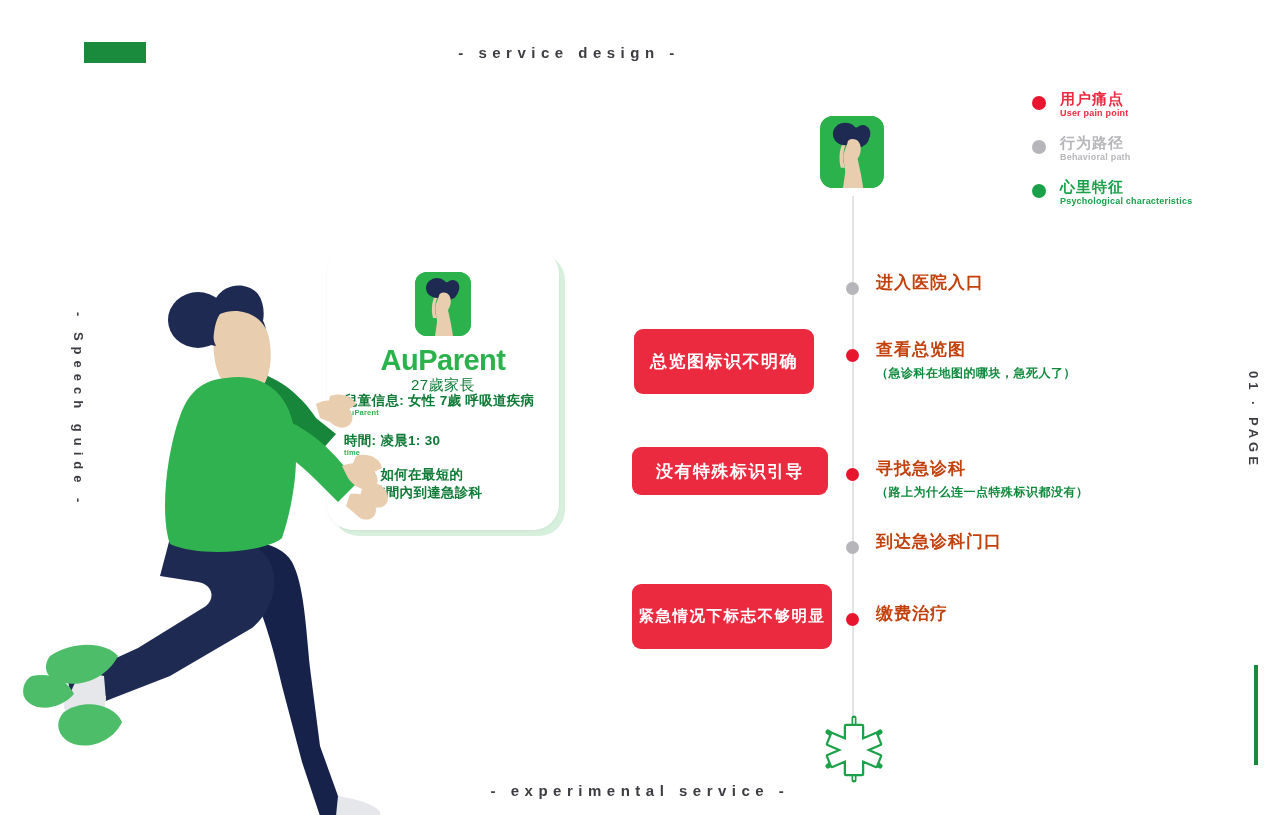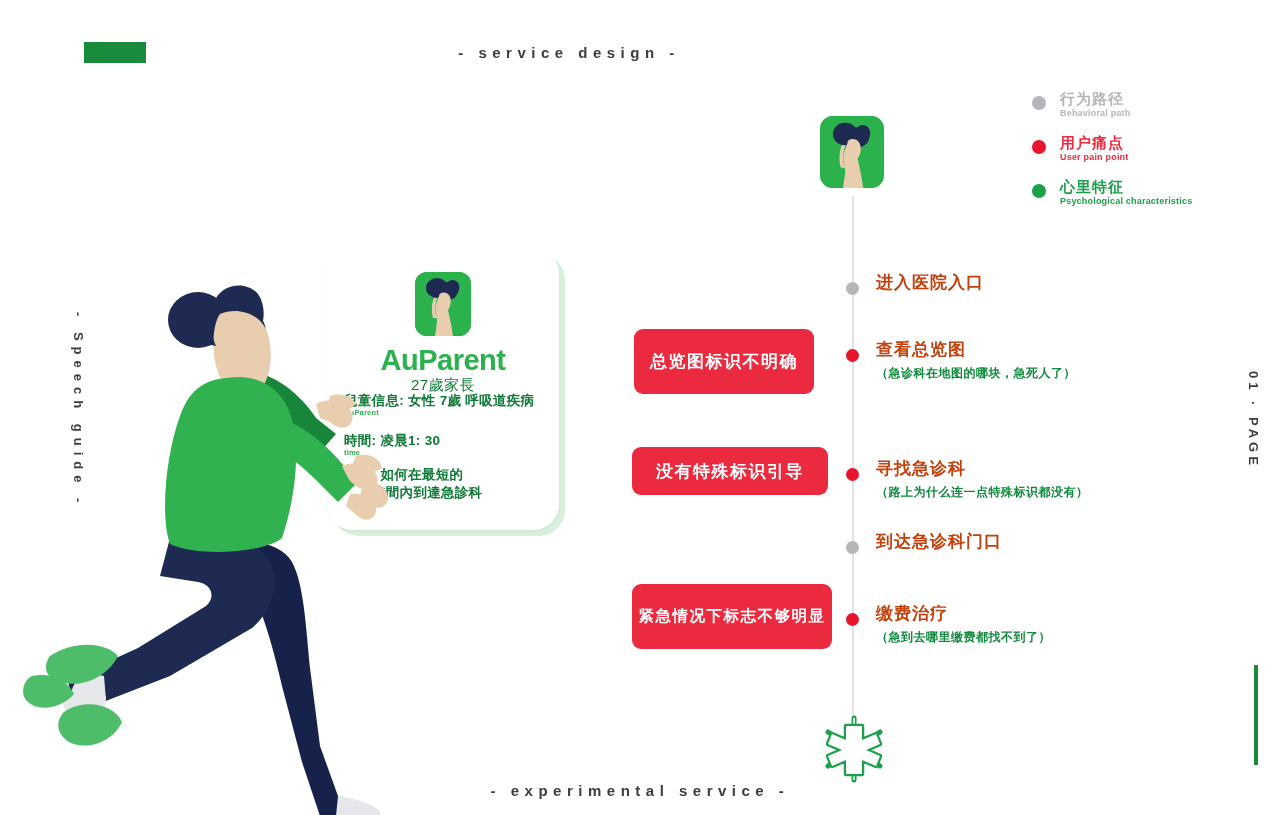--- a/index.html
+++ b/index.html
@@ -164,31 +164,31 @@
   </div>
 
   <div class="side-right">
     <span>01 · PAGE</span>
   </div>
 
   <div class="green-bar-right"></div>
 
   <div class="legend">
     <div class="legend-row">
+      <div class="legend-dot" style="background:#e8152e"></div>
+      <div class="legend-text">
+        <div class="legend-cn" style="color:#ec2a3f">用户痛点</div>
+        <div class="legend-en" style="color:#ec2a3f">User pain point</div>
+      </div>
+    </div>
+    <div class="legend-row">
       <div class="legend-dot" style="background:#b6b6ba"></div>
       <div class="legend-text">
         <div class="legend-cn" style="color:#b6b6ba">行为路径</div>
         <div class="legend-en" style="color:#b6b6ba">Behavioral path</div>
-      </div>
-    </div>
-    <div class="legend-row">
-      <div class="legend-dot" style="background:#e8152e"></div>
-      <div class="legend-text">
-        <div class="legend-cn" style="color:#ec2a3f">用户痛点</div>
-        <div class="legend-en" style="color:#ec2a3f">User pain point</div>
       </div>
     </div>
     <div class="legend-row">
       <div class="legend-dot" style="background:#1ba14a"></div>
       <div class="legend-text">
         <div class="legend-cn" style="color:#1ba14a">心里特征</div>
         <div class="legend-en" style="color:#1ba14a">Psychological characteristics</div>
       </div>
     </div>
   </div>
@@ -235,21 +235,20 @@
     <div class="tl-body">
       <div class="tl-title">到达急诊科门口</div>
       <div class="tl-note"></div>
     </div>
   </div>
 
   <div class="tl-item" style="top:613px">
     <div class="tl-dot" style="background:#e8152e"></div>
     <div class="tl-body">
       <div class="tl-title">缴费治疗</div>
-      <div class="tl-note">（急到去哪里缴费都找不到了）</div>
     </div>
   </div>
 
   <div class="pain-box" style="left:634px; top:329px; width:180px; height:65px;">总览图标识不明确</div>
   <div class="pain-box" style="left:632px; top:447px; width:196px; height:48px;">没有特殊标识引导</div>
   <div class="pain-box" style="left:632px; top:584px; width:200px; height:65px; font-size:15.5px;">紧急情况下标志不够明显</div>
 
   <div class="card-shadow"></div>
   <div class="persona-card">
     <div class="card-logo">

